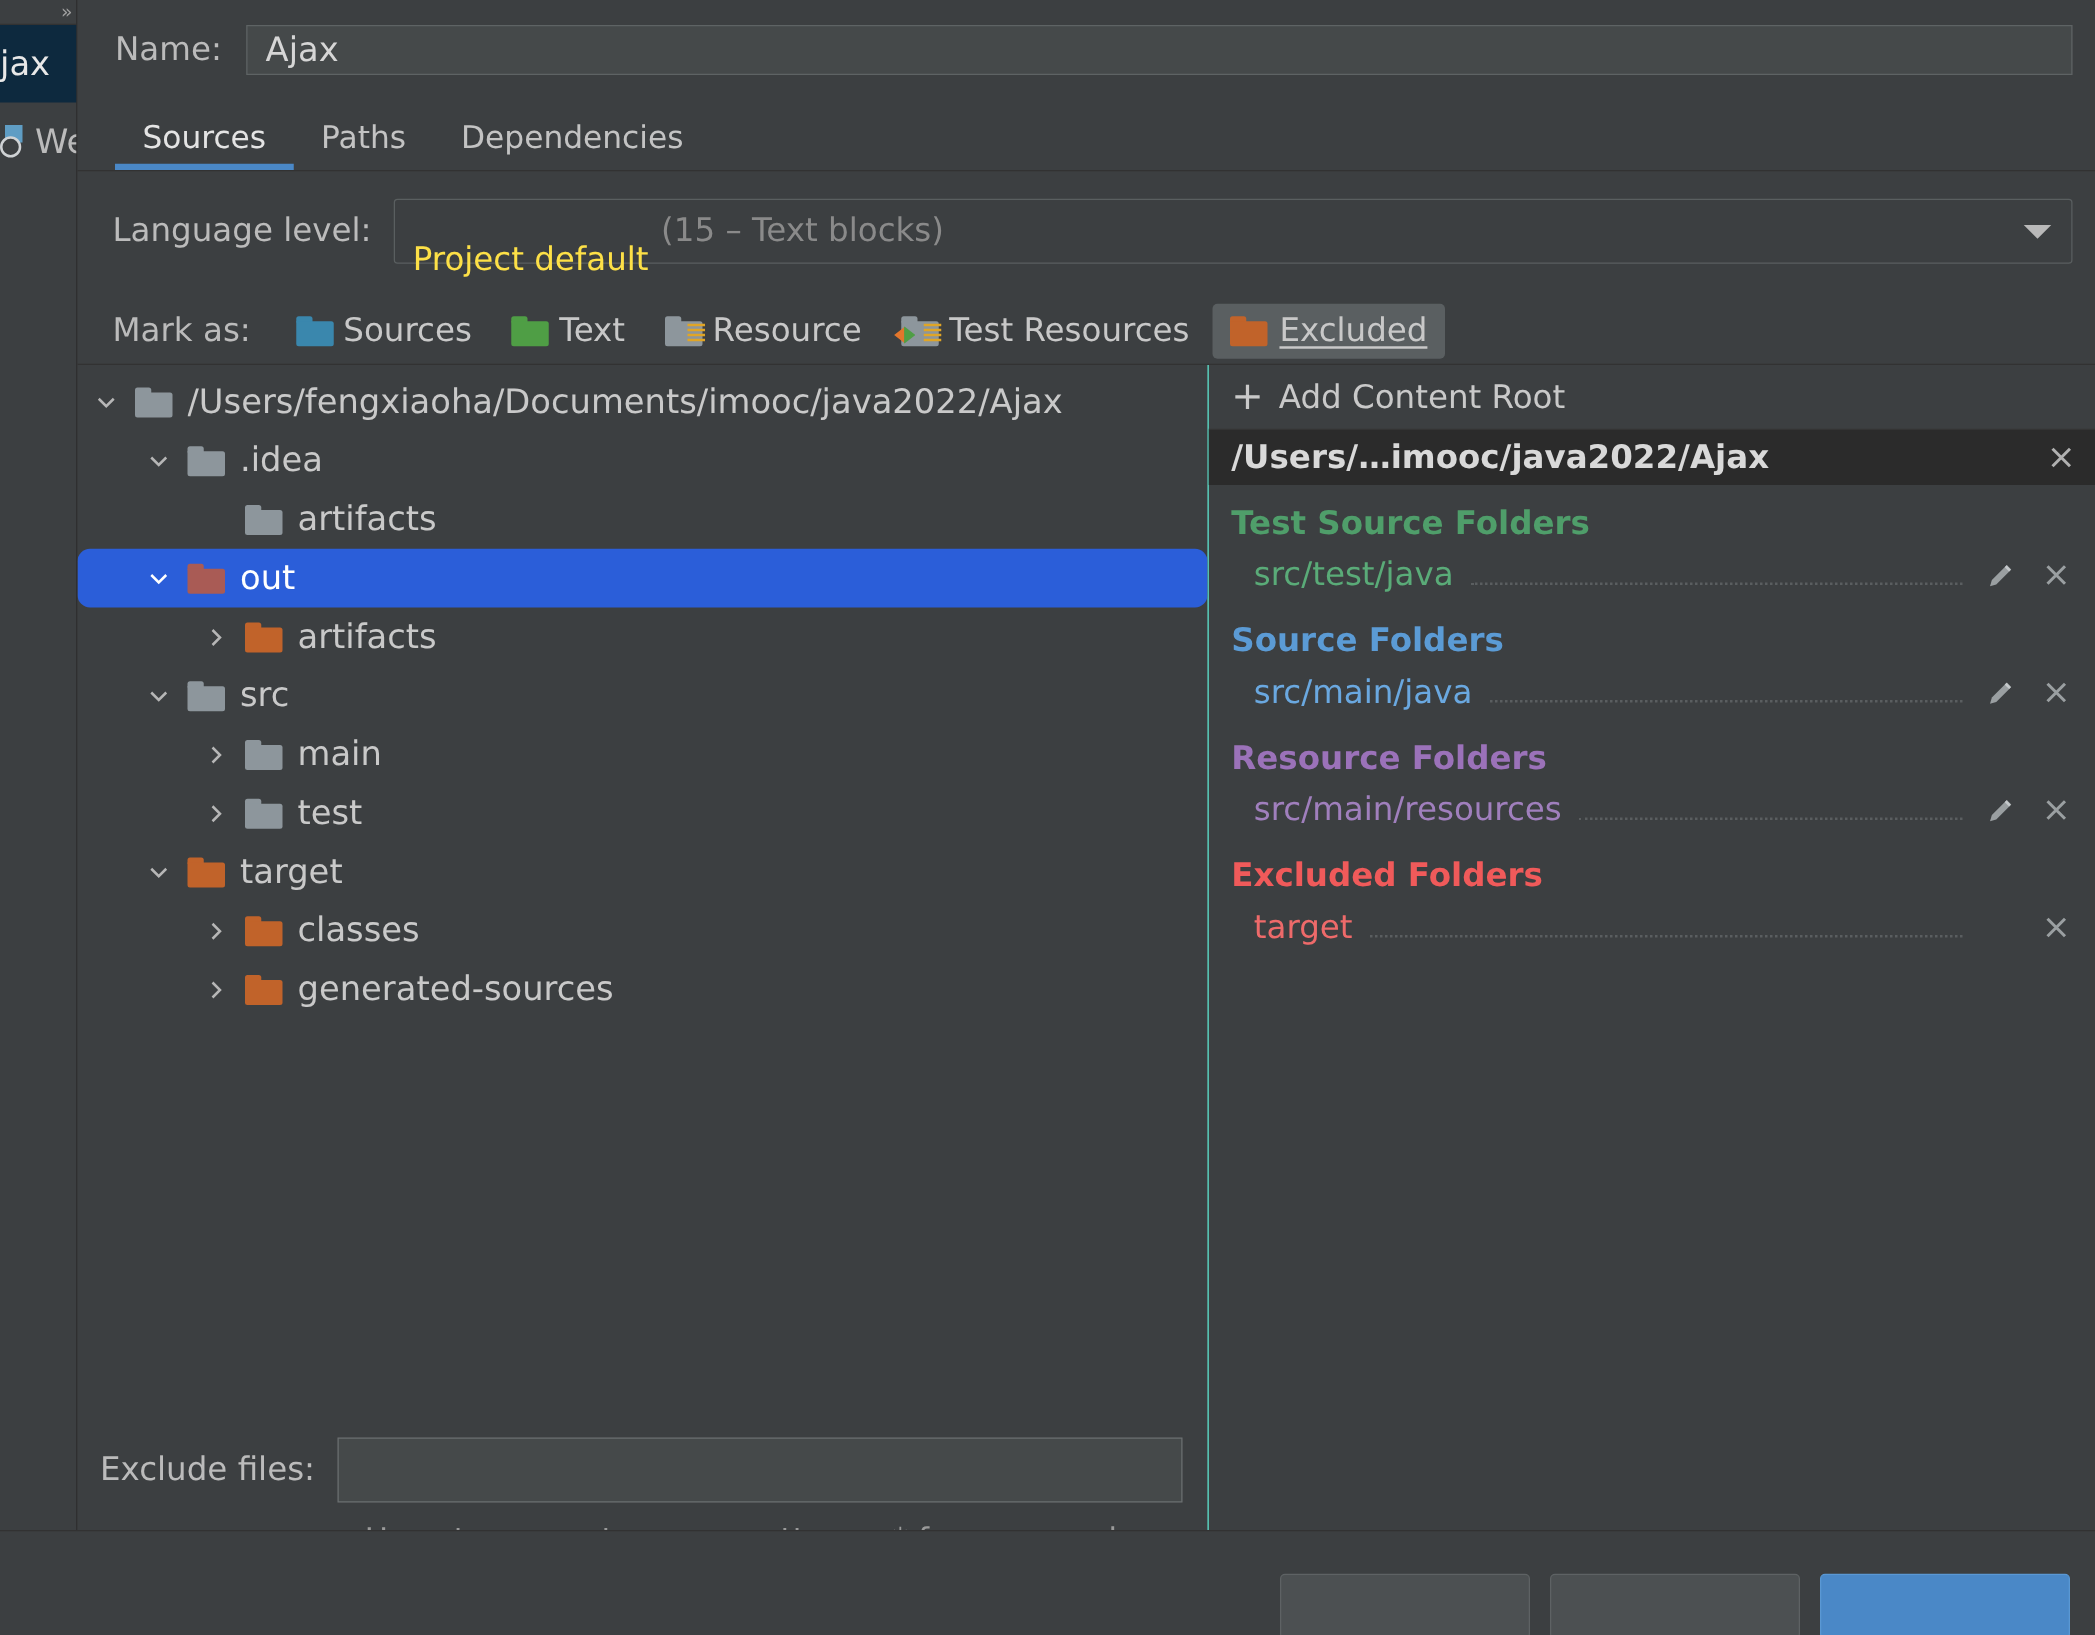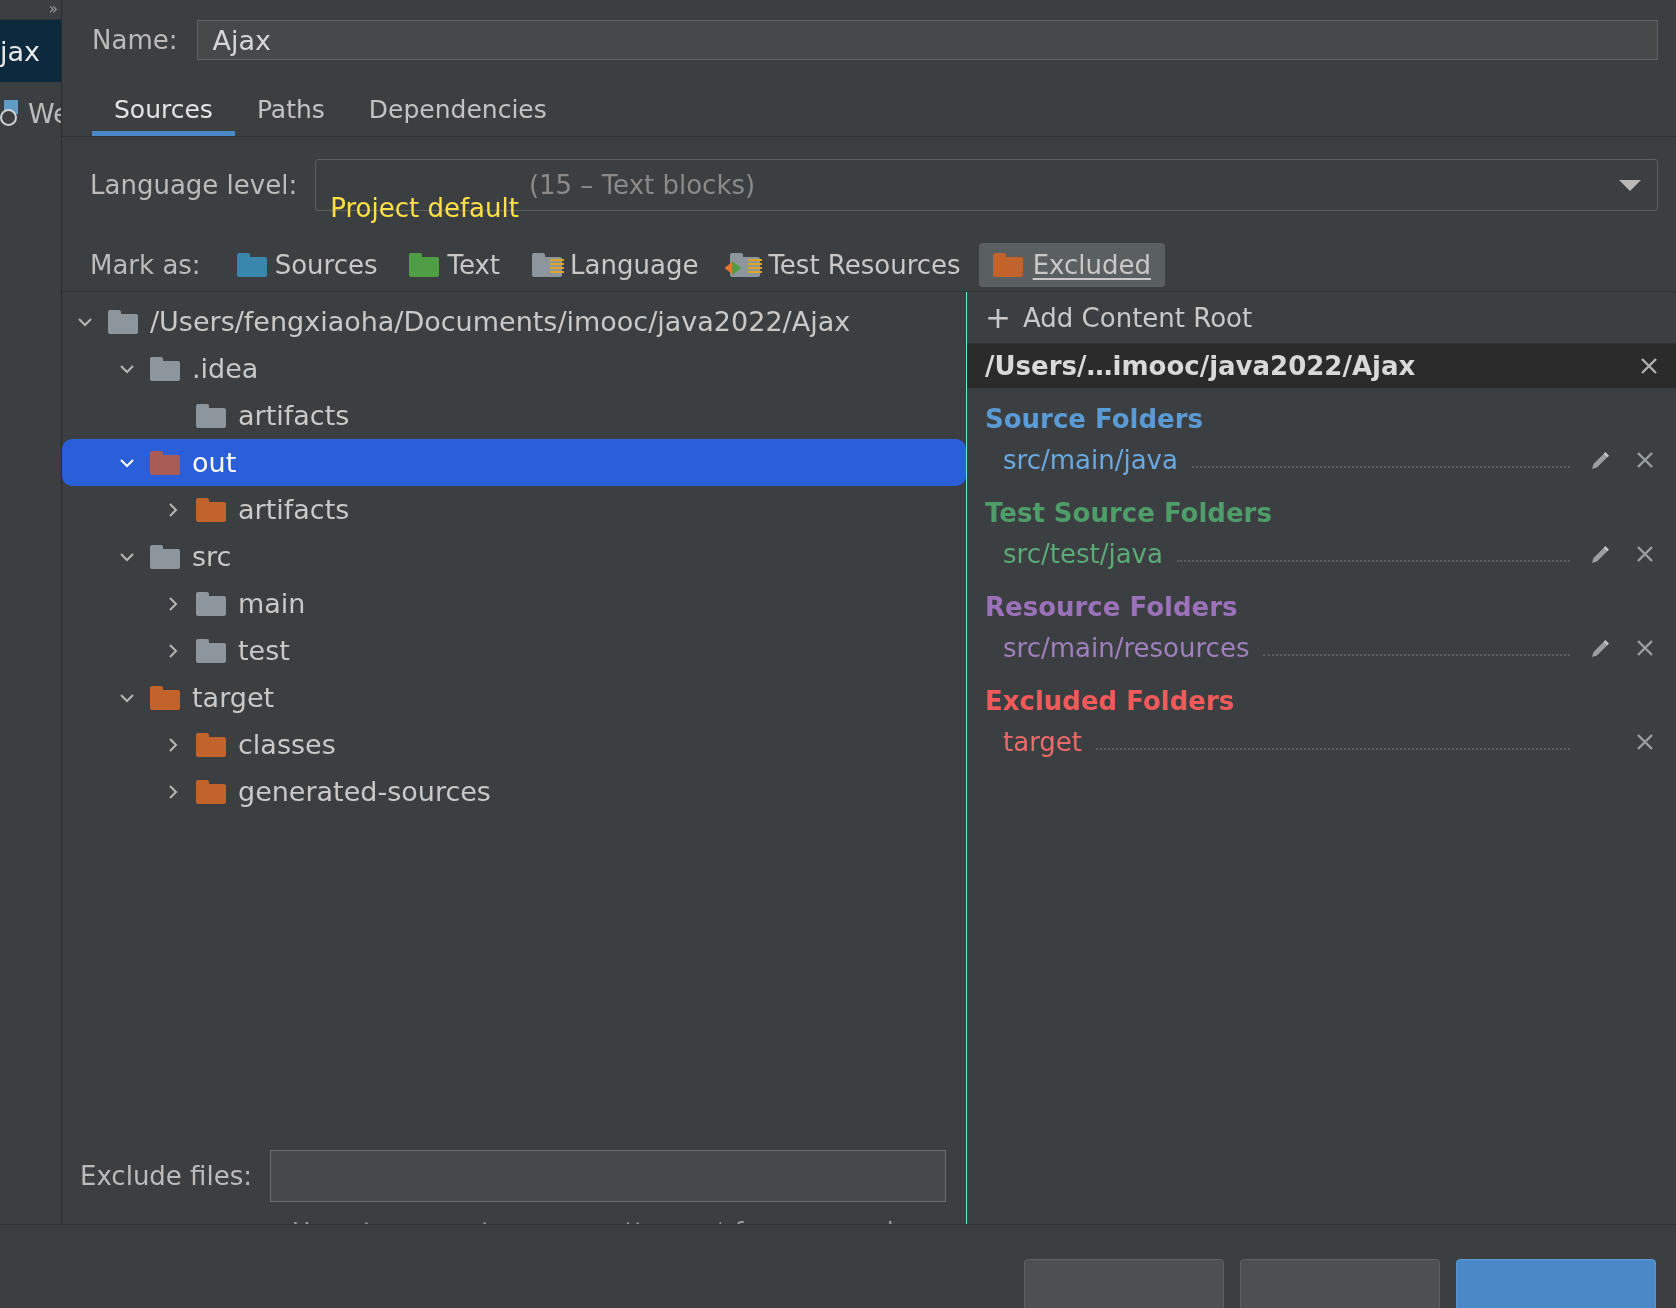--- a/index.html
+++ b/index.html
@@ -252,21 +252,21 @@
       <span class="fld grey">
         <span class="tab-top"></span>
           <span class="body"></span>
         <span class="lines">
             <i></i>
             <i></i>
             <i></i>
             <i></i>
           </span>
       </span>
-      <span>Language</span>
+      <span>Resource</span>
     </div>
 
     <div class="mark-btn">
       <span class="fld grey">
         <span class="tab-top"></span>
           <span class="body"></span>
         <span class="dl"></span>
           <span class="dr"></span>
         <span class="lines">
             <i></i>
@@ -452,42 +452,42 @@
       <div id="root-header">
         <span>/Users/…imooc/java2022/Ajax</span>
         <span class="xbtn icon-x">
           <svg width="26" height="26" viewBox="0 0 26 26">
               <path d="M6 6 L20 20 M20 6 L6 20" stroke="#b0b0b0" stroke-width="2.4" fill="none"></path>
             </svg>
         </span>
       </div>
 
       <div class="grp">
+        <div class="grp-title c-test">Test Source Folders</div>
+        <div class="grp-row">
+          <span class="path c-test-l">src/test/java</span>
+          <span class="dots"></span>
+          <span class="act icon-pencil">
+            <svg width="26" height="26" viewBox="0 0 26 26">
+                <path d="M4 22 L5.5 17 L17.5 5 L21 8.5 L9 20.5 Z" fill="#9a9fa1"></path>
+                <path d="M16.5 6 L20 9.5" stroke="#c5c9cb" stroke-width="2"></path>
+              </svg>
+          </span>
+          <span class="act icon-x">
+            <svg width="26" height="26" viewBox="0 0 26 26">
+                <path d="M6 6 L20 20 M20 6 L6 20" stroke="#9a9fa1" stroke-width="2.4" fill="none"></path>
+              </svg>
+          </span>
+        </div>
+      </div>
+
+      <div class="grp">
         <div class="grp-title c-source">Source Folders</div>
         <div class="grp-row">
           <span class="path c-source-l">src/main/java</span>
-          <span class="dots"></span>
-          <span class="act icon-pencil">
-            <svg width="26" height="26" viewBox="0 0 26 26">
-                <path d="M4 22 L5.5 17 L17.5 5 L21 8.5 L9 20.5 Z" fill="#9a9fa1"></path>
-                <path d="M16.5 6 L20 9.5" stroke="#c5c9cb" stroke-width="2"></path>
-              </svg>
-          </span>
-          <span class="act icon-x">
-            <svg width="26" height="26" viewBox="0 0 26 26">
-                <path d="M6 6 L20 20 M20 6 L6 20" stroke="#9a9fa1" stroke-width="2.4" fill="none"></path>
-              </svg>
-          </span>
-        </div>
-      </div>
-
-      <div class="grp">
-        <div class="grp-title c-test">Test Source Folders</div>
-        <div class="grp-row">
-          <span class="path c-test-l">src/test/java</span>
           <span class="dots"></span>
           <span class="act icon-pencil">
             <svg width="26" height="26" viewBox="0 0 26 26">
                 <path d="M4 22 L5.5 17 L17.5 5 L21 8.5 L9 20.5 Z" fill="#9a9fa1"></path>
                 <path d="M16.5 6 L20 9.5" stroke="#c5c9cb" stroke-width="2"></path>
               </svg>
           </span>
           <span class="act icon-x">
             <svg width="26" height="26" viewBox="0 0 26 26">
                 <path d="M6 6 L20 20 M20 6 L6 20" stroke="#9a9fa1" stroke-width="2.4" fill="none"></path>

